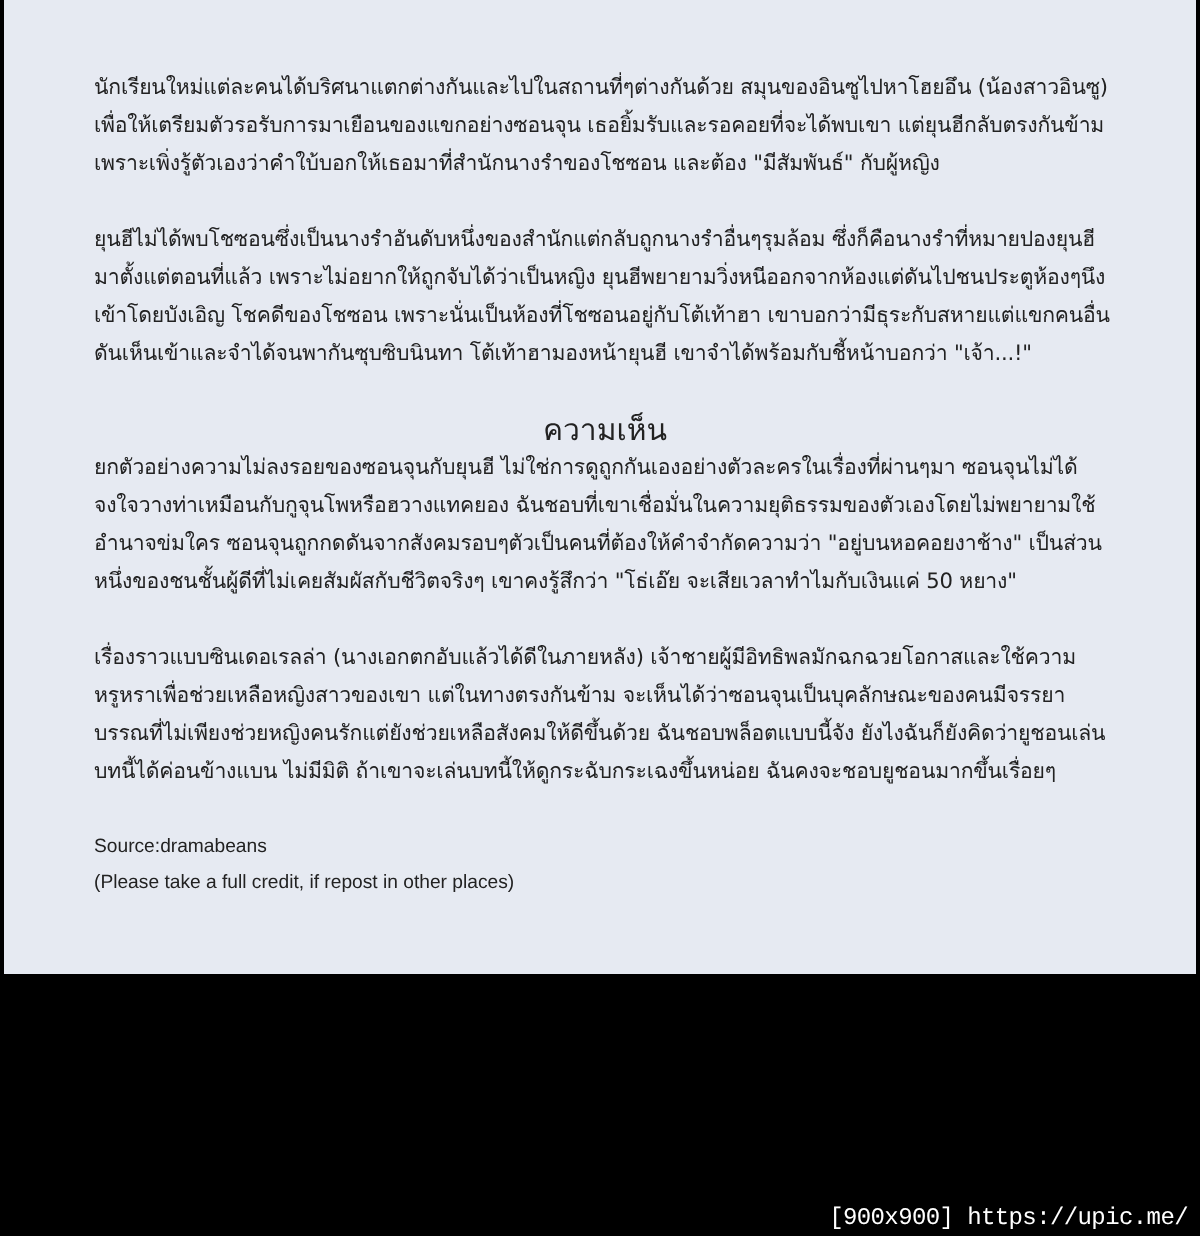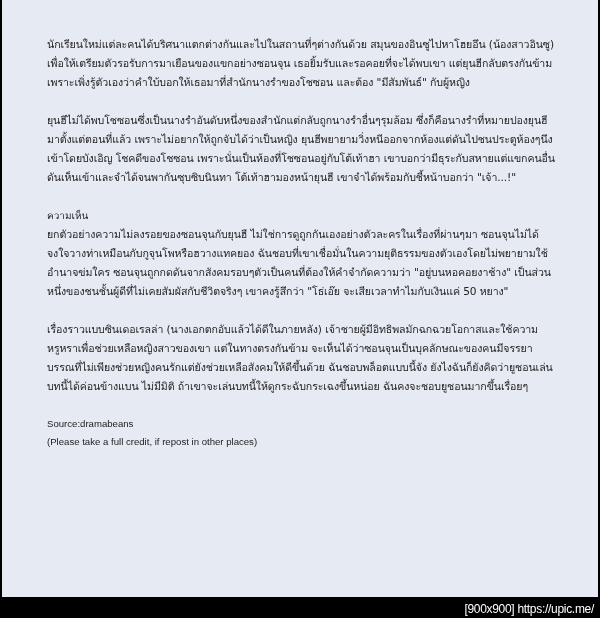--- a/index.html
+++ b/index.html
@@ -1,36 +1,36 @@
 <!DOCTYPE html>
 <html><head>
   <meta charset="utf-8">
   <style>
     html, body { margin: 0; padding: 0; }
     body {
       width: 600px; height: 618px; background: #000; position: relative; overflow: hidden;
       font-family: "DejaVu Sans", sans-serif;
     }
     .panel {
-      position: absolute; left: 2px; top: 0; width: 596px; height: 597px;
+      position: absolute; left: 2px; top: 0; width: 596px; height: 487px;
       background: #e6eaf2;
       box-sizing: border-box;
       padding: 35px 40px 0 45px;
       color: #222;
     }
     .para {
       font-size: 10.6px; line-height: 19px; margin: 0 0 19px 0;
       letter-spacing: -0.1px;
     }
-    .heading { margin: 0; font-size: 10px; line-height: 19px; }
+    .heading { margin: 0; font-size: 15px; line-height: 19px; text-align: center; }
     .credits { margin-top: 4px; font-family: Liberation Sans, sans-serif; font-size: 9.6px; line-height: 18px; color: #222; }
     .credits div { margin: 0; }
     .watermark {
       position: absolute; right: 6px; bottom: 2px;
-      color: #fff; font-family: Liberation Sans, sans-serif; font-size: 12px;
+      color: #fff; font-family: Liberation Mono, monospace; font-size: 12px;
       letter-spacing: -0.3px;
     }
   </style>
 </head>
 <body>
 
 <div class="panel">
   <p class="para">นักเรียนใหม่แต่ละคนได้บริศนาแตกต่างกันและไปในสถานที่ๆต่างกันด้วย สมุนของอินซูไปหาโฮยอึน (น้องสาวอินซู) เพื่อให้เตรียมตัวรอรับการมาเยือนของแขกอย่างซอนจุน เธอยิ้มรับและรอคอยที่จะได้พบเขา แต่ยุนฮีกลับตรงกันข้ามเพราะเพิ่งรู้ตัวเองว่าคำใบ้บอกให้เธอมาที่สำนักนางรำของโชซอน และต้อง "มีสัมพันธ์" กับผู้หญิง</p>
   <p class="para">ยุนฮีไม่ได้พบโชซอนซึ่งเป็นนางรำอันดับหนึ่งของสำนักแต่กลับถูกนางรำอื่นๆรุมล้อม ซึ่งก็คือนางรำที่หมายปองยุนฮีมาตั้งแต่ตอนที่แล้ว เพราะไม่อยากให้ถูกจับได้ว่าเป็นหญิง ยุนฮีพยายามวิ่งหนีออกจากห้องแต่ดันไปชนประตูห้องๆนึงเข้าโดยบังเอิญ โชคดีของโชซอน เพราะนั่นเป็นห้องที่โชซอนอยู่กับโต้เท้าฮา เขาบอกว่ามีธุระกับสหายแต่แขกคนอื่นดันเห็นเข้าและจำได้จนพากันซุบซิบนินทา โต้เท้าฮามองหน้ายุนฮี เขาจำได้พร้อมกับชี้หน้าบอกว่า "เจ้า...!"</p>
 

